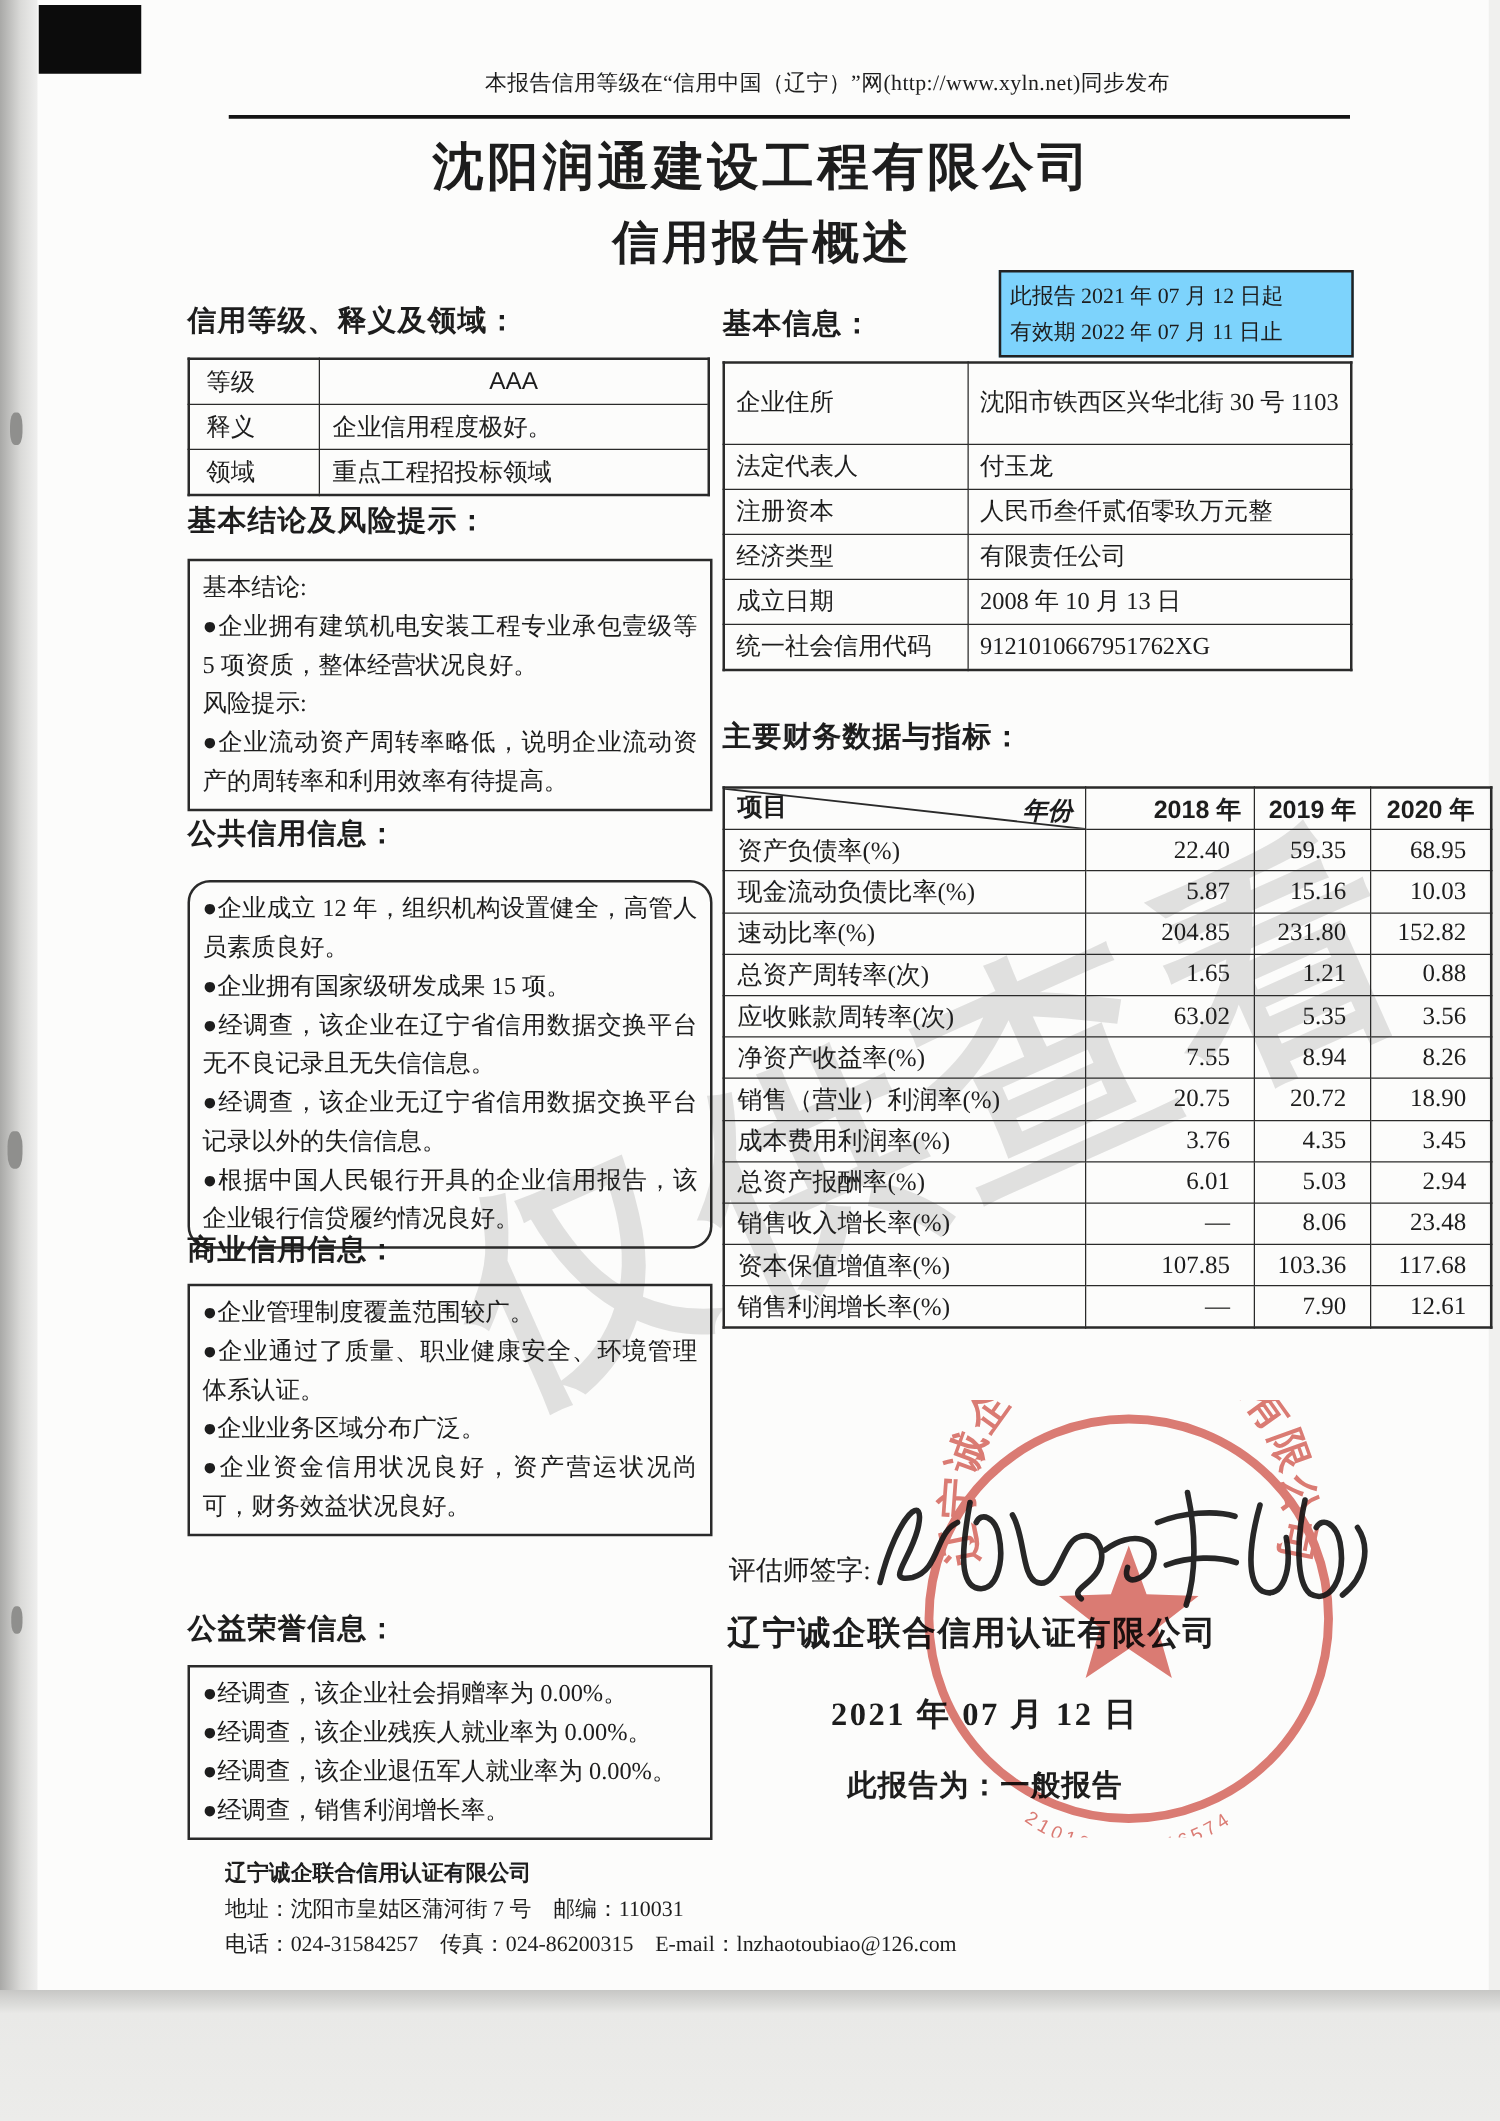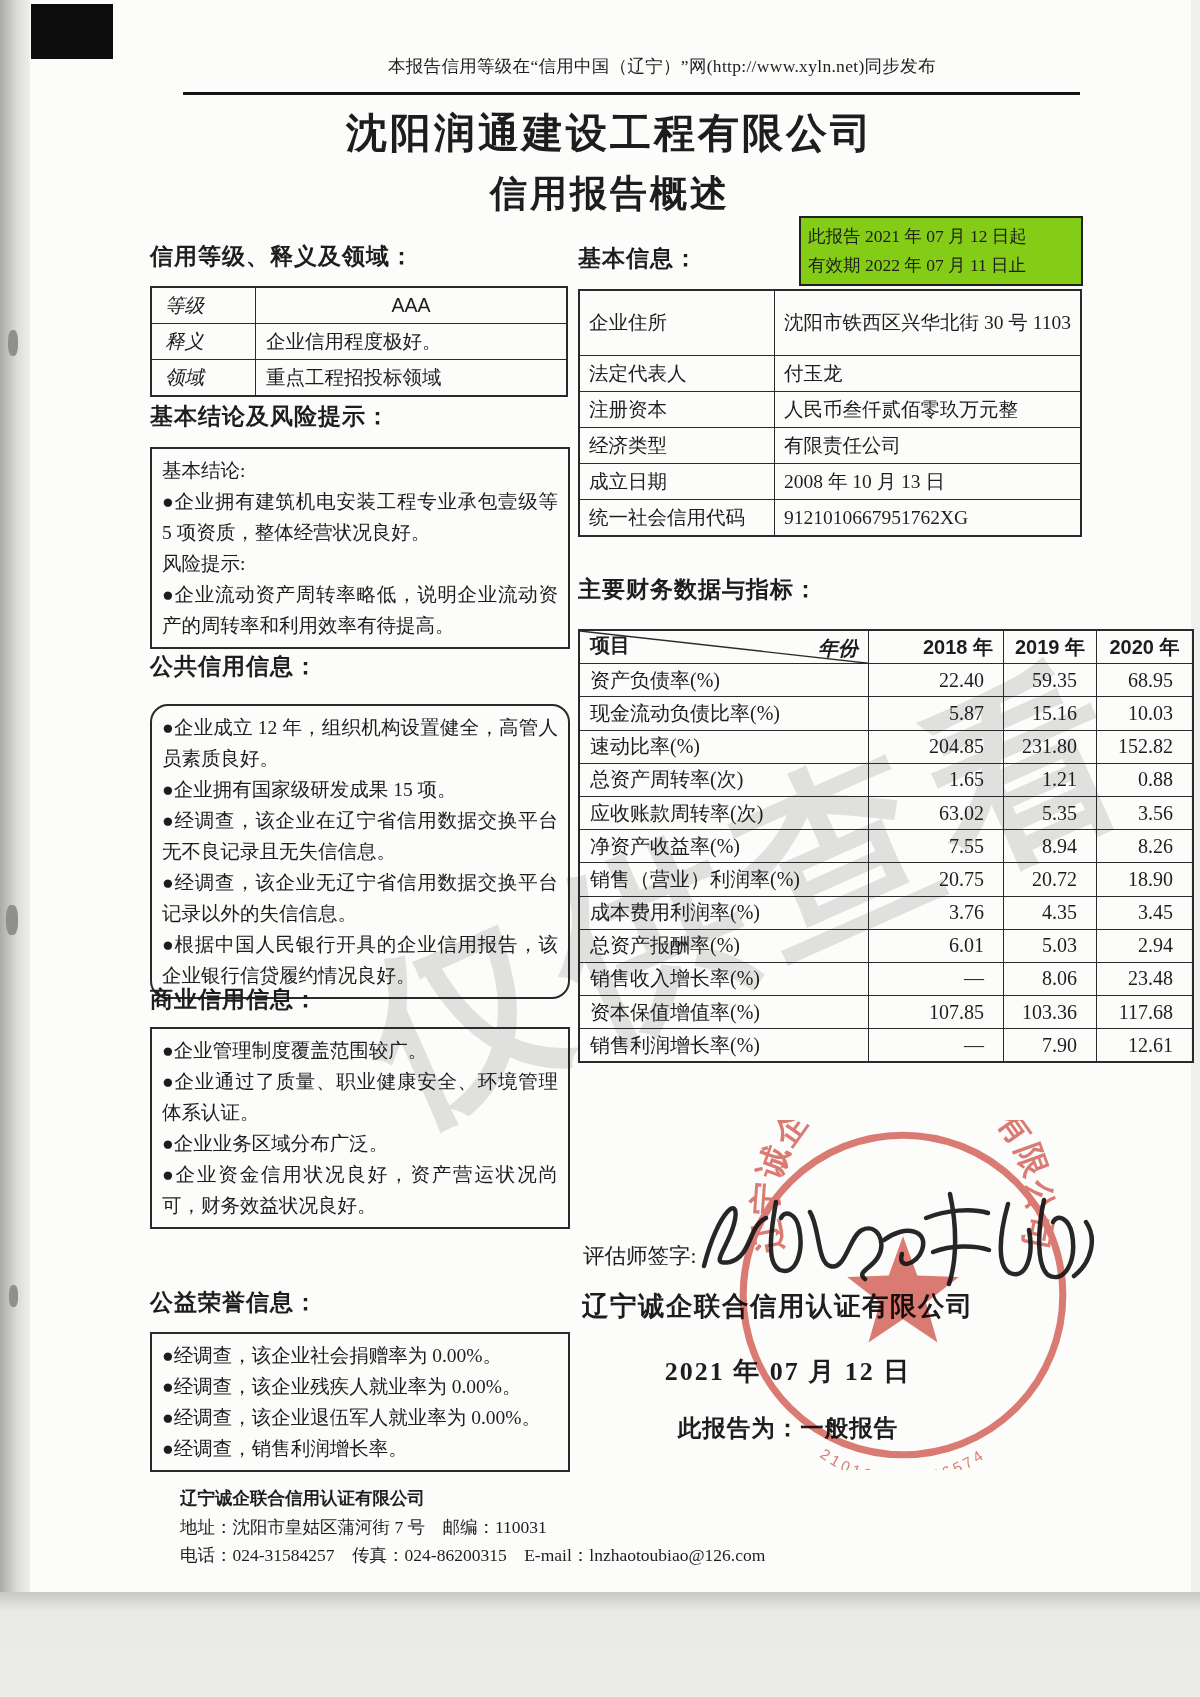--- a/index.html
+++ b/index.html
@@ -22,21 +22,21 @@
     transform:rotate(-24deg);transform-origin:left bottom;
     font-family:"Liberation Sans", sans-serif;font-weight:bold;pointer-events:none;}
   
   .header-note{position:absolute;left:388px;top:54px;width:600px;font-size:17.5px;letter-spacing:.3px;}
   .header-rule{position:absolute;left:183px;top:92px;width:897px;height:3px;background:#141414;}
   .title1{position:absolute;left:140px;top:106px;width:940px;text-align:center;
     font-size:41px;font-weight:bold;letter-spacing:3px;}
   .title2{position:absolute;left:140px;top:169px;width:940px;text-align:center;
     font-size:37px;font-weight:bold;letter-spacing:3px;}
   .validity-box{position:absolute;left:799px;top:216px;width:266px;border:2px solid #222;
-    background:#84cc16;padding:4px 7px;font-size:17.5px;line-height:29px;}
+    background:#7dd3fc;padding:4px 7px;font-size:17.5px;line-height:29px;}
   
   .sec-h{position:absolute;font-family:"Liberation Sans", sans-serif;
     font-weight:bold;font-size:23px;letter-spacing:1px;}
   .h-rating{left:150px;top:241px;}
   .h-conclusion{left:150px;top:401px;}
   .h-public{left:150px;top:651px;}
   .h-business{left:150px;top:984px;}
   .h-welfare{left:150px;top:1287px;}
   .h-basic{left:578px;top:243px;}
   .h-fin{left:578px;top:574px;}
@@ -46,21 +46,21 @@
   .tbox p{margin:0;}
   .box-conclusion{top:447px;}
   .box-public{top:704px;border-radius:18px;}
   .box-business{top:1027px;}
   .box-welfare{top:1332px;}
   
   table{border-collapse:collapse;background:transparent;}
   .rating-table{position:absolute;left:150px;top:286px;width:418px;}
   .rating-table td{border:1.6px solid #2a2a2a;font-size:19.5px;padding:2px 10px;height:31px;}
   .rating-table{border:2.5px solid #2a2a2a;}
-  .rating-table .lab{width:80px;padding-left:13px;font-style:italic;}
+  .rating-table .lab{width:80px;padding-left:13px;}
   .rating-table .val-center{text-align:center;font-family:"Liberation Sans", sans-serif;}
   .basic-table{position:absolute;left:578px;top:289px;width:504px;border:2.5px solid #2a2a2a;table-layout:fixed;}
   .basic-table td{border:1.6px solid #2a2a2a;font-size:19.5px;padding:2px 9px;height:31px;line-height:28px;}
   .basic-table .lab{width:176px;}
   .fin-table{position:absolute;left:578px;top:629px;width:577px;border:2.5px solid #2a2a2a;table-layout:fixed;}
   .fin-table td,.fin-table th{border:1.6px solid #2a2a2a;font-size:20px;height:32.2px;padding:0 12px;}
   .fin-table th{padding:0;}
   .fin-table .lab{text-align:left;padding-left:10px;width:278px;}
   .fin-table .num{text-align:right;padding-right:19px;}
   .fin-table .yr{font-family:"Liberation Sans", sans-serif;font-weight:bold;font-size:20px;text-align:center;}

